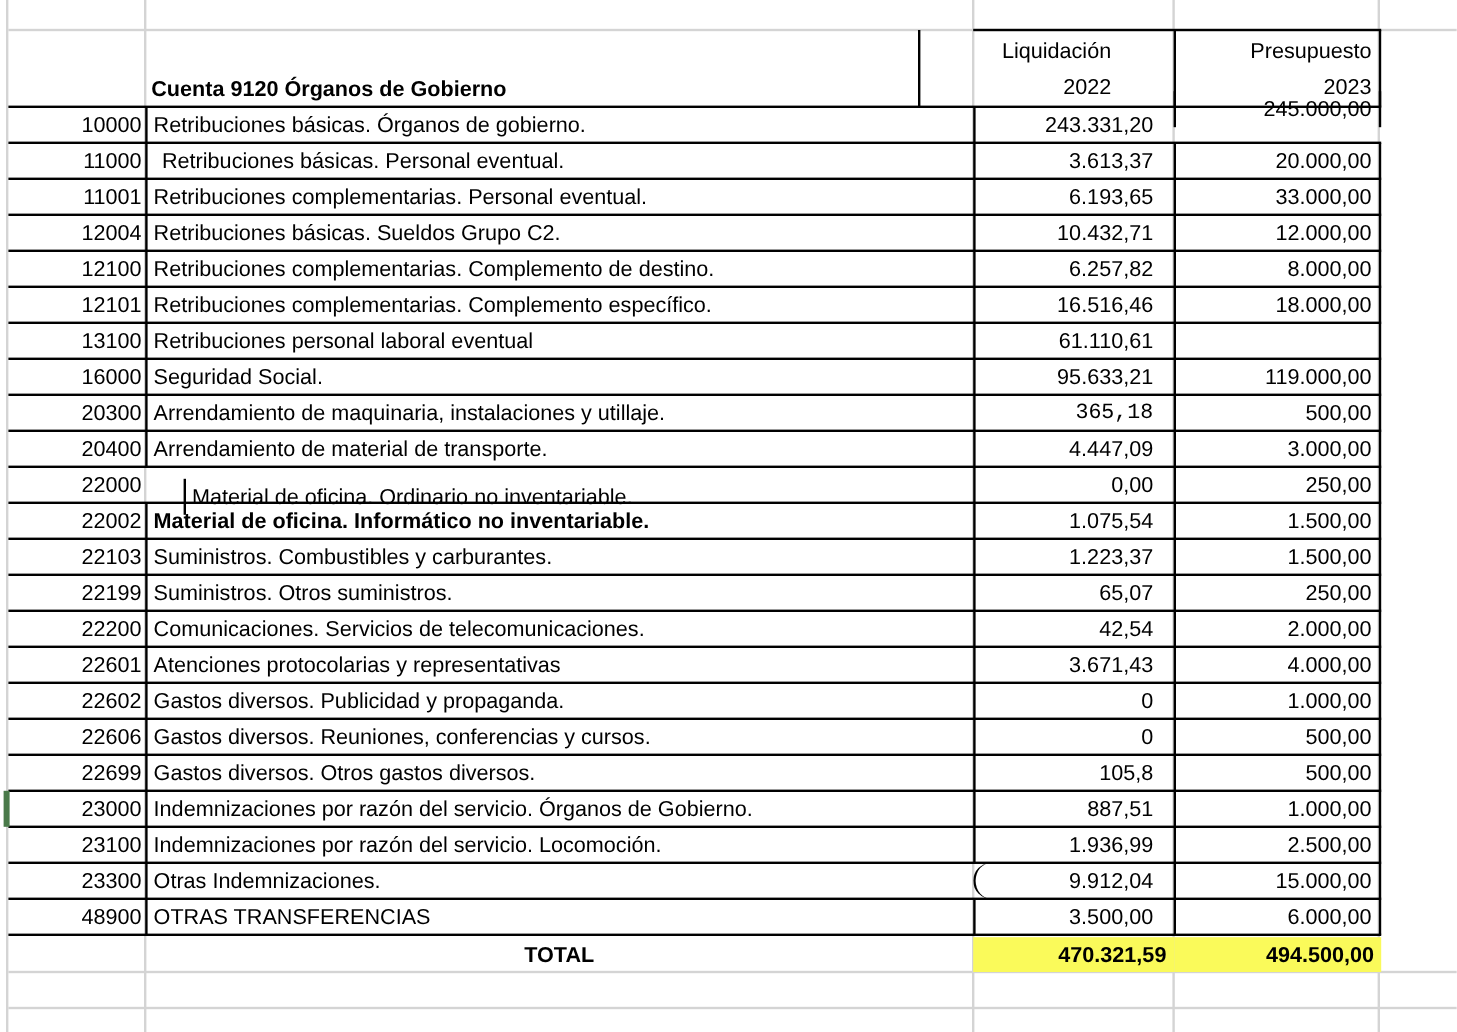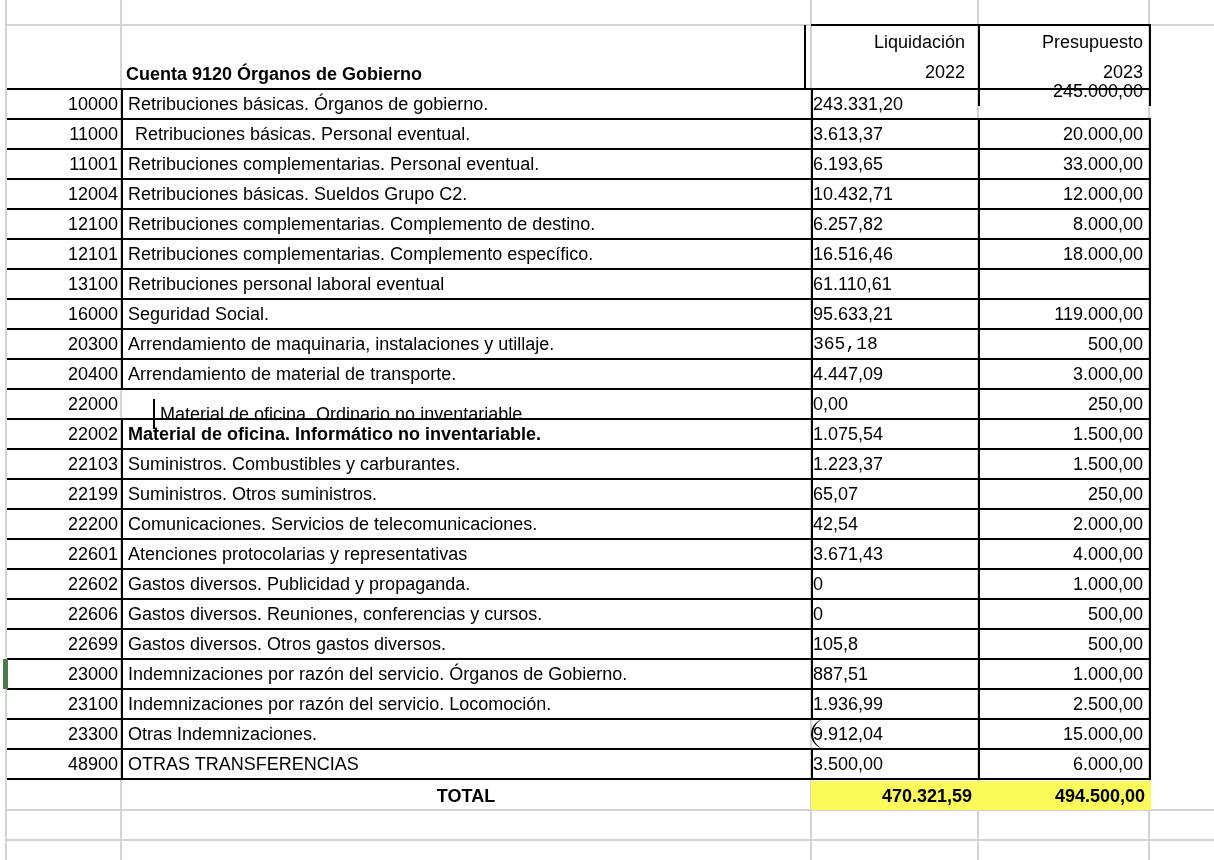--- a/index.html
+++ b/index.html
@@ -4,29 +4,29 @@
 <style>
   html, body { margin:0; padding:0; background:#ffffff; }
   body { width:1214px; height:860px; position:relative; overflow:hidden;
          font-family:"Liberation Sans", "DejaVu Sans", sans-serif; font-size:18px; color:#000; }
   .grid-v { position:absolute; top:0; bottom:0; width:2px; background:#d4d4d4; }
   .grid-h { position:absolute; left:7px; right:0; height:2px; background:#d4d4d4; }
   .sel-marker { position:absolute; left:3px; width:5px; background:#4a7a4a; }
   .cell { position:absolute; box-sizing:border-box; white-space:nowrap; line-height:30px; height:30px; overflow:hidden; }
   .code { left:7px; width:115px; text-align:right; padding-right:4px; }
   .desc { left:121px; width:690px; padding-left:5px; border-left:2px solid #000; }
-  .liq  { left:811px; width:168px; text-align:left; padding-right:7px; border-left:2px solid #000; }
+  .liq  { left:811px; width:168px; text-align:right; padding-right:18px; border-left:2px solid #000; }
   .pres { left:978px; width:173px; text-align:right; padding-right:6px; border-left:2px solid #000; border-right:2px solid #000; }
   .row-line { position:absolute; left:7px; width:1144px; height:2px; background:#000; }
   .hdr-line { position:absolute; height:2px; background:#000; }
   .hdr-title { position:absolute; left:121px; top:60px; width:690px; padding-left:5px; box-sizing:border-box;
                font-weight:bold; line-height:28px; }
   .hdr-col { position:absolute; top:25px; height:64px; box-sizing:border-box; text-align:right;
              line-height:30px; padding-top:2px; border-left:2px solid #000; }
-  .hdr-liq { left:804px; width:168px; padding-right:7px; }
+  .hdr-liq { left:765px; width:168px; padding-right:7px; }
   .hdr-pres { left:978px; width:173px; padding-right:6px; border-right:2px solid #000; }
   .total-label { position:absolute; left:121px; top:781px; width:690px; text-align:center; font-weight:bold; line-height:30px; padding-left:0; }
   .total-val { position:absolute; top:781px; height:29px; line-height:30px; background:#fafa5a; font-weight:bold; text-align:right; box-sizing:border-box; }
   .tv-liq { left:811px; width:168px; padding-right:7px; }
   .tv-pres { left:979px; width:172px; padding-right:6px; }
 </style>
 </head>
 <body>
 
 <div class="grid-v" style="left:5px;"></div>

